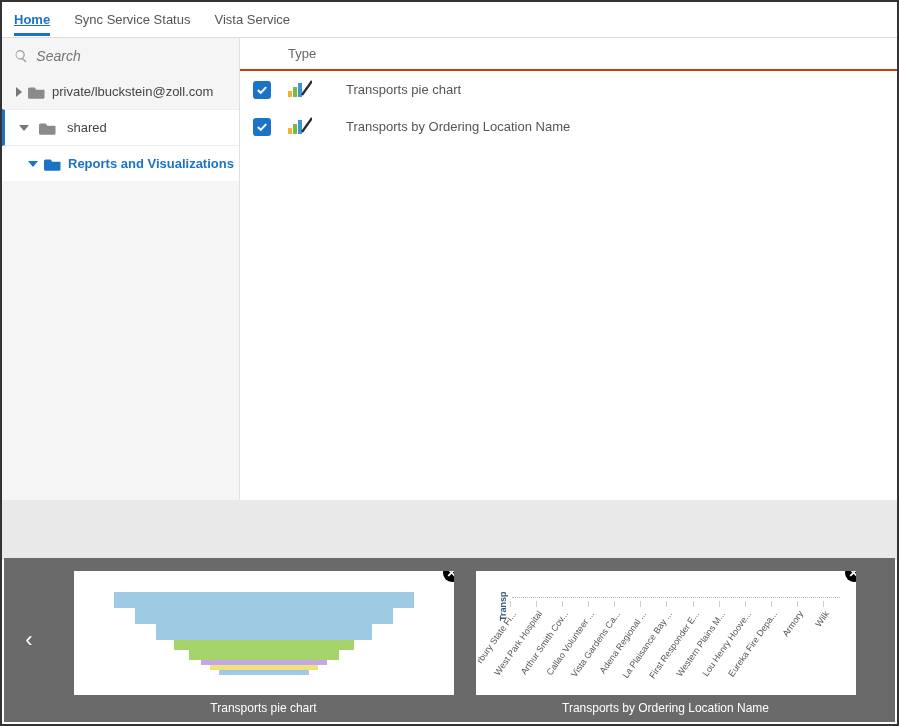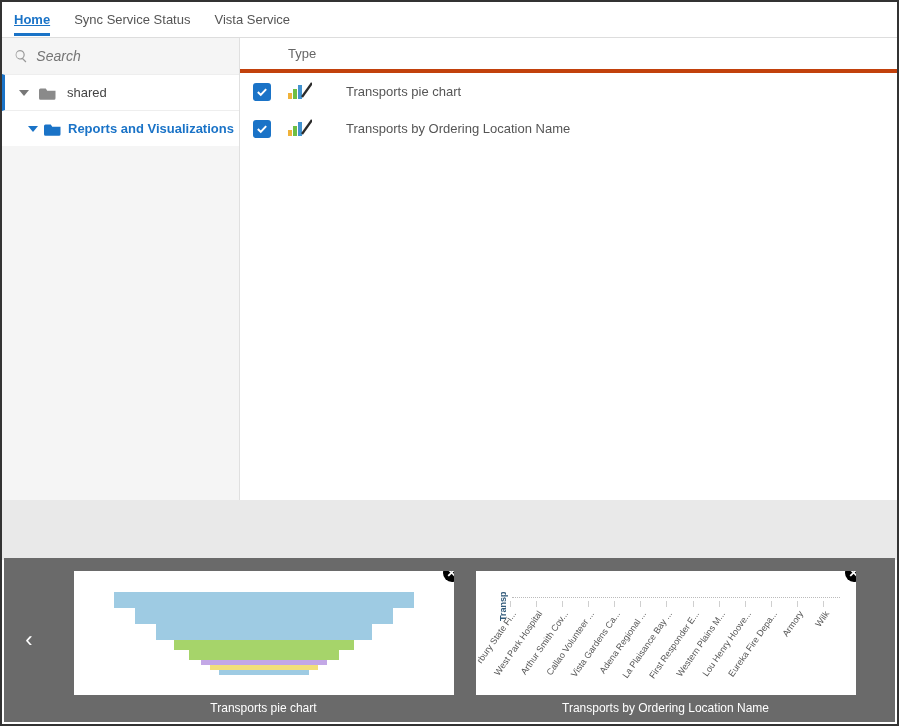--- a/index.html
+++ b/index.html
@@ -116,21 +116,21 @@
   
   .content {
     flex: 1;
     background: #fff;
     overflow: auto;
   }
   .content-header {
     display: flex;
     align-items: center;
     padding: 8px 0;
-    border-bottom: 4px solid #c2410c;
+    border-bottom: 2px solid #c2410c;
     color: #666;
     font-size: 13px;
   }
   .col-check { width: 44px; display:flex; justify-content:center;}
   .col-type  { width: 58px; padding-left: 4px;}
   .col-name  { flex: 1; padding-left: 4px;}
   .content-row {
     display: flex;
     align-items: center;
     padding: 8px 0;
@@ -280,20 +280,29 @@
 
   <div class="sidebar">
     <div class="search-row">
       <svg class="mag" viewBox="0 0 24 24">
         <path d="M10 2a8 8 0 015.3 13.9l5.4 5.4-1.4 1.4-5.4-5.4A8 8 0 1110 2zm0 2a6 6 0 100 12 6 6 0 000-12z"></path>
       </svg>
       <input class="search-input" placeholder="Search" style="">
     </div>
 
     <div class="tree">
+      <div class="tree-item">
+        <span class="tri tri-right"></span>
+        <span class="folder">
+          <svg viewBox="0 0 24 18">
+              <path fill="#8a8a8a" d="M2 3h7l2 3h11v10a2 2 0 01-2 2H2a2 2 0 01-2-2V5a2 2 0 012-2z"></path>
+            </svg>
+        </span>
+        <span>private/lbuckstein@zoll.com</span>
+      </div>
 
       <div class="tree-item shared">
         <span class="tri tri-down"></span>
         <span class="folder">
           <svg viewBox="0 0 24 18">
               <path fill="#8a8a8a" d="M2 3h7l2 3h11v10a2 2 0 01-2 2H2a2 2 0 01-2-2V5a2 2 0 012-2z"></path>
             </svg>
         </span>
         <span>shared</span>
       </div>

